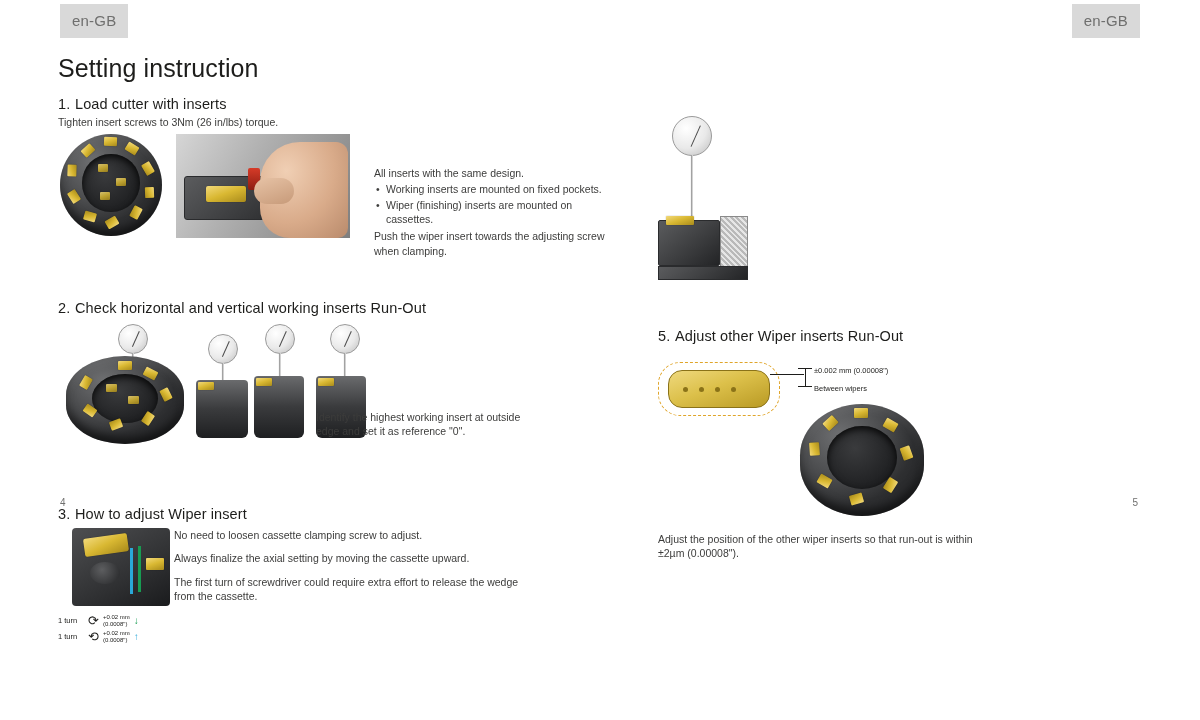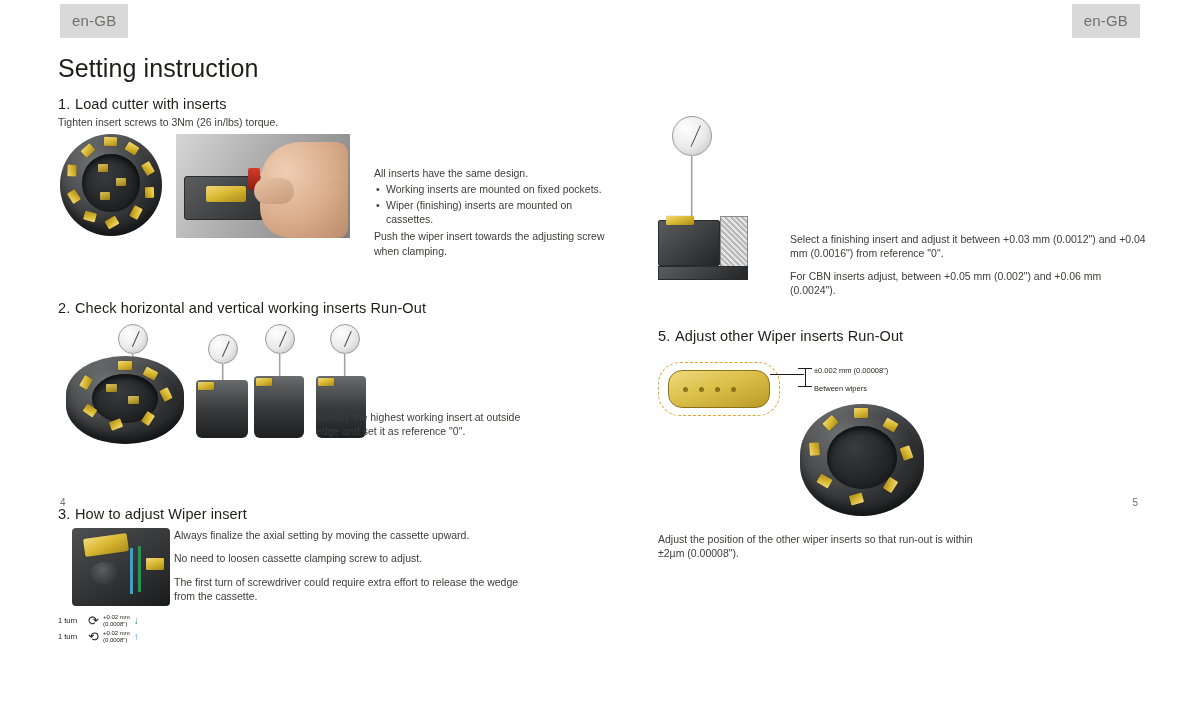--- a/index.html
+++ b/index.html
@@ -210,21 +210,21 @@
       <div class="fig" style="left:118px; top:38px; width:174px; height:104px; background:linear-gradient(150deg,#cfcfcf 0%,#a9a9a9 55%,#8b8b8b 100%); overflow:hidden;">
         <div style="position:absolute;left:0;top:0;width:174px;height:104px;background:linear-gradient(120deg,#d6d6d6 0%,#b0b0b0 40%,#7e7e7e 100%);"></div>
         <div class="block-dark" style="left:8px;top:42px;width:120px;height:44px;border-radius:3px;"></div>
         <div class="insert" style="left:30px;top:52px;width:40px;height:16px;border-radius:2px;"></div>
         <div style="position:absolute;left:72px;top:34px;width:12px;height:22px;background:linear-gradient(180deg,#d63b28,#8d1d12);border-radius:2px;"></div>
         <div style="position:absolute;left:84px;top:8px;width:88px;height:96px;background:radial-gradient(ellipse at 30% 30%,#f0cfb4 0%,#d9ab8a 55%,#b98a6b 100%);border-radius:40px 12px 10px 30px;"></div>
         <div style="position:absolute;left:78px;top:44px;width:40px;height:26px;background:linear-gradient(160deg,#e7c3a6,#c79a79);border-radius:14px;"></div>
       </div>
 
       <div class="body-text" style="position:absolute; left:316px; top:70px; width:236px;">
-        <p>All inserts have the same design.</p>
+        <p>All inserts with the same design.</p>
         <ul class="bullets">
           <li>Working inserts are mounted on fixed pockets.</li>
           <li>Wiper (finishing) inserts are mounted on cassettes.</li>
         </ul>
         <p>Push the wiper insert towards the adjusting screw when clamping.</p>
       </div>
     </div>
 
     <div class="step" style="height:170px;">
       <div class="step-head">
@@ -301,46 +301,42 @@
           <span class="circ-arrow">⟲</span>
           <span class="turn-val">
             <span>+0.02 mm</span><br>
             <span>(0.0008")</span>
           </span>
           <span class="turn-arrow" style="color:#2aa8d8;">↑</span>
         </div>
       </div>
 
       <div class="body-text" style="position:absolute; left:116px; top:22px; width:366px;">
+        <p style="margin-bottom:9px;">No need to loosen cassette clamping screw to adjust.</p>
         <p style="margin-bottom:9px;">Always finalize the axial setting by moving the cassette upward.</p>
-        <p style="margin-bottom:9px;">No need to loosen cassette clamping screw to adjust.</p>
         <p>The first turn of screwdriver could require extra effort to release the wedge from the cassette.</p>
       </div>
     </div>
   </div>
 
   <div class="col-right">
 
     <div class="step" style="height:230px;">
 
       <div class="fig" style="left:0px; top:24px; width:120px; height:170px;">
         <div class="gauge" style="left:14px; top:0;">
           <div class="dial" style="width:40px;height:40px;"></div>
           <div class="stem" style="top:39px;left:20px;height:66px;"></div>
         </div>
         <div class="block-dark" style="left:0px; top:104px; width:62px; height:46px; border-radius:2px;"></div>
         <div class="insert" style="left:8px;top:100px;width:28px;height:9px;border-radius:1px;"></div>
         <div class="hatch" style="left:62px; top:100px; width:28px; height:56px;"></div>
         <div class="block-dark" style="left:0px; top:150px; width:90px; height:14px;"></div>
       </div>
 
-      <div class="body-text" style="position:absolute; left:132px; top:140px; width:356px;">
-        <p style="margin-bottom:8px;">Select a finishing insert and adjust it between +0.03 mm (0.0012") and +0.04 mm (0.0016") from reference "0".</p>
-        <p>For CBN inserts adjust, between +0.05 mm (0.002") and +0.06 mm (0.0024").</p>
-      </div>
     </div>
 
     <div class="step" style="height:240px;">
       <div class="step-head">
         <span class="num">5.</span><span>Adjust other Wiper inserts Run-Out</span>
       </div>
 
       <div class="fig" style="left:0px; top:28px; width:260px; height:80px;">
         <div class="wiper-outline" style="left:0; top:6px; width:122px; height:54px;"></div>
         <div class="wiper-ins" style="left:10px; top:14px; width:102px; height:38px;">

